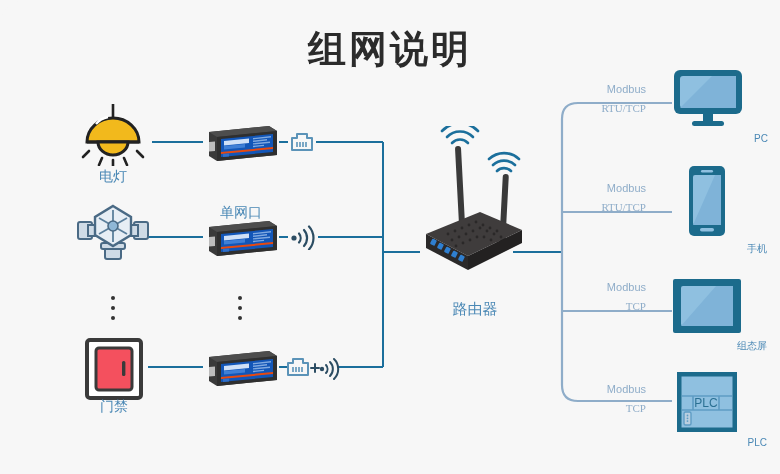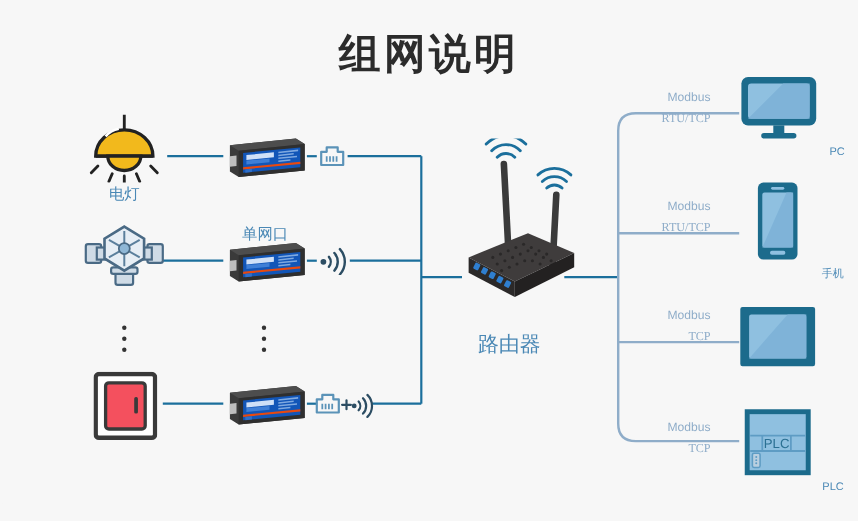--- a/index.html
+++ b/index.html
@@ -160,20 +160,21 @@
       <i></i>
   </div>
 
   <div class="abs" style="left:85px; top:338px;">
     <svg width="58" height="62" viewBox="0 0 58 62" xmlns="http://www.w3.org/2000/svg">
       <rect x="2" y="2" width="54" height="58" rx="3" fill="#ffffff" stroke="#3a3a3a" stroke-width="4"></rect>
       <rect x="11" y="10" width="36" height="42" rx="3" fill="#f4505e" stroke="#3a3a3a" stroke-width="3"></rect>
       <rect x="37" y="23" width="3.4" height="15" rx="1.5" fill="#3a3a3a"></rect>
     </svg>
   </div>
+  <div class="abs lbl" style="left:64px; top:398px; width:100px;">门禁</div>
 
   <div class="abs" style="left:203px; top:122px;">
     <svg width="76" height="42" viewBox="0 0 76 42" xmlns="http://www.w3.org/2000/svg">
       <path d="M 6 10 L 66 4 L 74 9 L 74 33 L 14 39 L 6 34 Z" fill="#3a3a3a"></path>
       <path d="M 6 10 L 66 4 L 74 9 L 14 15 Z" fill="#4d4d4d"></path>
       <path d="M 14 15 L 74 9 L 74 33 L 14 39 Z" fill="#2f2f2f"></path>
       <path d="M 18 17 L 70 12 L 70 30 L 18 35 Z" fill="#1256b8"></path>
       <path d="M 21 19 L 46 16.5 L 46 21 L 21 23.5 Z" fill="#cfe0f7"></path>
       <path d="M 21 24 L 42 22 L 42 25.5 L 21 27.5 Z" fill="#3f7fd6"></path>
       <g fill="#7fa9e0">
@@ -332,21 +333,21 @@
         <rect x="13" y="113" width="5" height="6" rx="1" transform="rotate(27 15 116)"></rect>
         <rect x="20" y="117" width="5" height="6" rx="1" transform="rotate(27 22 120)"></rect>
         <rect x="27" y="121" width="5" height="6" rx="1" transform="rotate(27 29 124)"></rect>
         <rect x="34" y="125" width="5" height="6" rx="1" transform="rotate(27 36 128)"></rect>
         <rect x="41" y="129" width="5" height="6" rx="1" transform="rotate(27 43 132)"></rect>
       </g>
 
       <path d="M 50 130 L 104 104 L 104 117 L 50 144 Z" fill="#232121"></path>
     </svg>
   </div>
-  <div class="abs lbl" style="left:408px; top:300px; width:110px; font-size:19px;">路由器</div>
+  <div class="abs lbl" style="left:420px; top:300px; width:110px; font-size:15px;">路由器</div>
 
   <div class="abs proto" style="left:560px; top:80px;">
     <span>Modbus</span>
     <span class="l2">RTU/TCP</span>
   </div>
 
   <div class="abs proto" style="left:560px; top:179px;">
     <span>Modbus</span>
     <span class="l2">RTU/TCP</span>
   </div>
@@ -383,20 +384,21 @@
   </div>
   <div class="abs rlbl" style="left:647px; top:242px;">手机</div>
 
   <div class="abs" style="left:672px; top:278px;">
     <svg width="70" height="56" viewBox="0 0 70 56" xmlns="http://www.w3.org/2000/svg">
       <rect x="1" y="1" width="68" height="54" rx="2" fill="#1c6b8c"></rect>
       <rect x="9" y="8" width="52" height="40" rx="2" fill="#8fc0e0"></rect>
       <path d="M 9 48 L 44 8 L 61 8 L 61 48 Z" fill="#7fb3d8"></path>
     </svg>
   </div>
+  <div class="abs rlbl" style="left:647px; top:339px;">组态屏</div>
 
   <div class="abs" style="left:677px; top:372px;">
     <svg width="60" height="60" viewBox="0 0 60 60" xmlns="http://www.w3.org/2000/svg">
       <rect x="2" y="2" width="56" height="56" fill="#8fc0e0" stroke="#1c6b8c" stroke-width="5"></rect>
       <g stroke="#5e9cc4" stroke-width="1.6" fill="none">
         <line x1="5" y1="24" x2="55" y2="24"></line>
         <line x1="5" y1="38" x2="55" y2="38"></line>
         <line x1="16" y1="24" x2="16" y2="38"></line>
         <line x1="42" y1="24" x2="42" y2="38"></line>
       </g>

